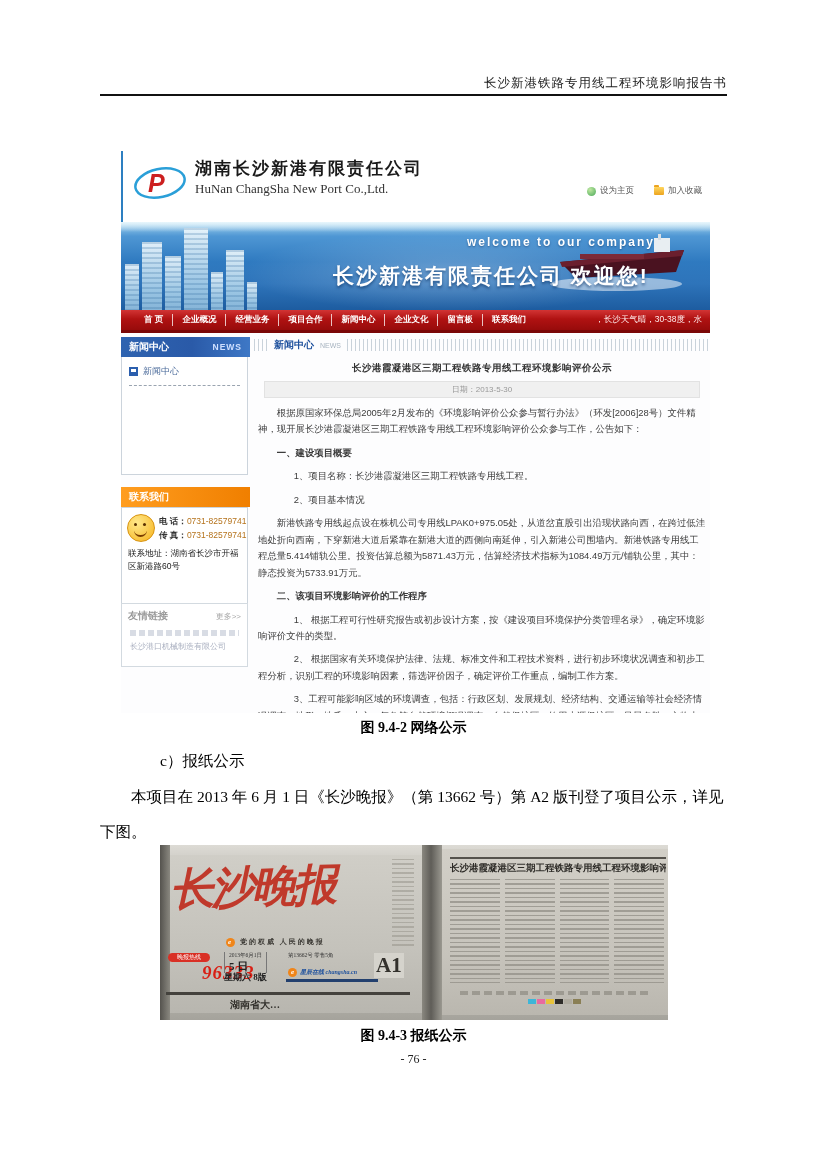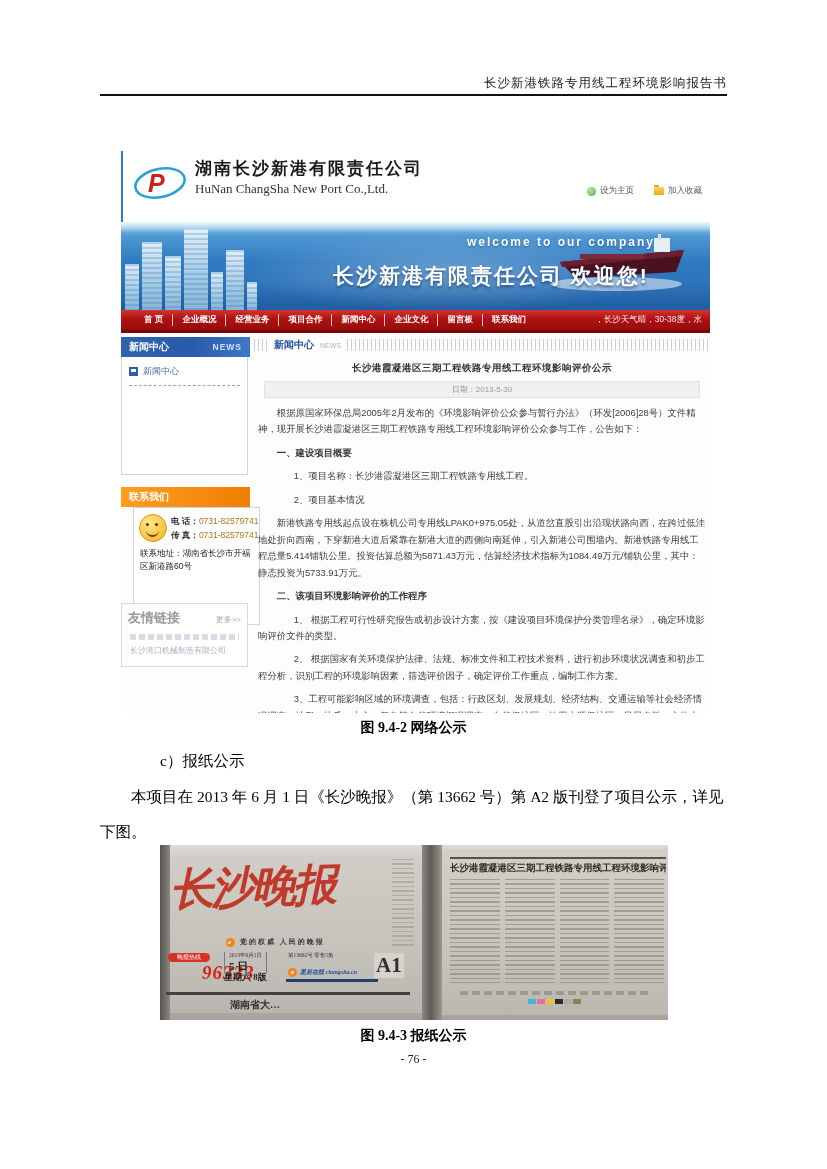--- a/index.html
+++ b/index.html
@@ -54,32 +54,32 @@
   .s-head{left:0;width:129px;height:20px;display:flex;justify-content:space-between;align-items:center;padding:0 8px;box-sizing:border-box;}
   .s-newshead{top:0;background:linear-gradient(90deg,#2e63b0,#2a5aa8 55%,#3e78c6);}
   .s-head .hc{font-size:10px;font-weight:bold;color:#fff;}
   .s-newshead .he{font-size:8.5px;color:#cfe0ff;letter-spacing:1px;font-weight:bold;}
   .s-newspanel{top:20px;left:0;width:127px;height:118px;background:#fff;border:1px solid #ccd4dc;border-top:none;box-sizing:border-box;}
   .s-item{margin:8px 7px 0;padding-bottom:7px;border-bottom:1px dashed #9aa4b0;display:flex;gap:5px;align-items:center;color:#4a6a9a;font-size:9px;cursor:pointer;}
   .ic-news{width:9px;height:9px;background:#2b5fae;display:inline-block;position:relative;flex:0 0 auto;}
   .ic-news:before{content:"";position:absolute;left:2px;top:2px;width:5px;height:3px;background:#fff;}
   .s-contacthead{top:150px;background:linear-gradient(90deg,#ff9d1f,#f07f00);}
   .s-contacthead .he{font-size:7.5px;color:#ffe8c4;letter-spacing:1px;font-weight:bold;margin-top:39px;}
-  .s-contactpanel{top:170px;left:12px;width:127px;height:118px;background:#fff;border:1px solid #ccd4dc;box-sizing:border-box;}
+  .s-contactpanel{top:170px;left:0;width:127px;height:118px;background:#fff;border:1px solid #ccd4dc;box-sizing:border-box;}
   .c-row{display:flex;padding:6px 5px 2px;gap:4px;align-items:center;}
   .smiley{width:26px;height:26px;border-radius:50%;background:radial-gradient(circle at 35% 30%,#ffe88a,#f6b31d);position:relative;flex:0 0 auto;border:1px solid #d89310;}
   .smiley:before{content:"";position:absolute;left:6px;top:8px;width:3px;height:3px;border-radius:50%;background:#5a3000;box-shadow:9px 0 0 #5a3000;}
   .smiley:after{content:"";position:absolute;left:6px;top:12px;width:13px;height:8px;border-bottom:2px solid #7a3c00;border-radius:0 0 12px 12px;}
   .c-lines{font-size:8.5px;color:#333;line-height:1.7;white-space:nowrap;}
   .c-lines b{font-weight:bold;}
   .c-num{color:#b5731c;}
   .c-addr{padding:2px 6px 0;font-size:8.5px;color:#222;line-height:1.5;}
   .s-linkspanel{top:266px;left:0;width:127px;height:64px;background:#fff;border:1px solid #d3dae0;box-sizing:border-box;}
   .l-head{display:flex;justify-content:space-between;padding:5px 6px 3px;align-items:baseline;}
-  .l-title{font-size:13px;font-weight:bold;color:#999;}
+  .l-title{font-size:10px;font-weight:bold;color:#999;}
   .l-more{font-size:8px;color:#aaa;cursor:pointer;}
   .l-faint{height:6px;margin:4px 8px;background:repeating-linear-gradient(90deg,#d8dce4 0 6px,rgba(255,255,255,0) 6px 9px);}
   .l-item{padding:1px 8px;font-size:8px;color:#aab0c0;cursor:pointer;}
 
   .main{left:133px;top:2px;width:456px;height:378px;overflow:hidden;}
   .crumb{display:flex;align-items:center;gap:6px;height:20px;}
   .stripe{height:12px;background:repeating-linear-gradient(90deg,#c9d2da 0 1px,rgba(255,255,255,0) 1px 4px);}
   .st-l{width:14px;} .st-r{flex:1;}
   .crumb-cn{font-size:10px;font-weight:bold;color:#1c4f9c;white-space:nowrap;}
   .crumb-en{font-size:7px;color:#a8b4c0;white-space:nowrap;}

